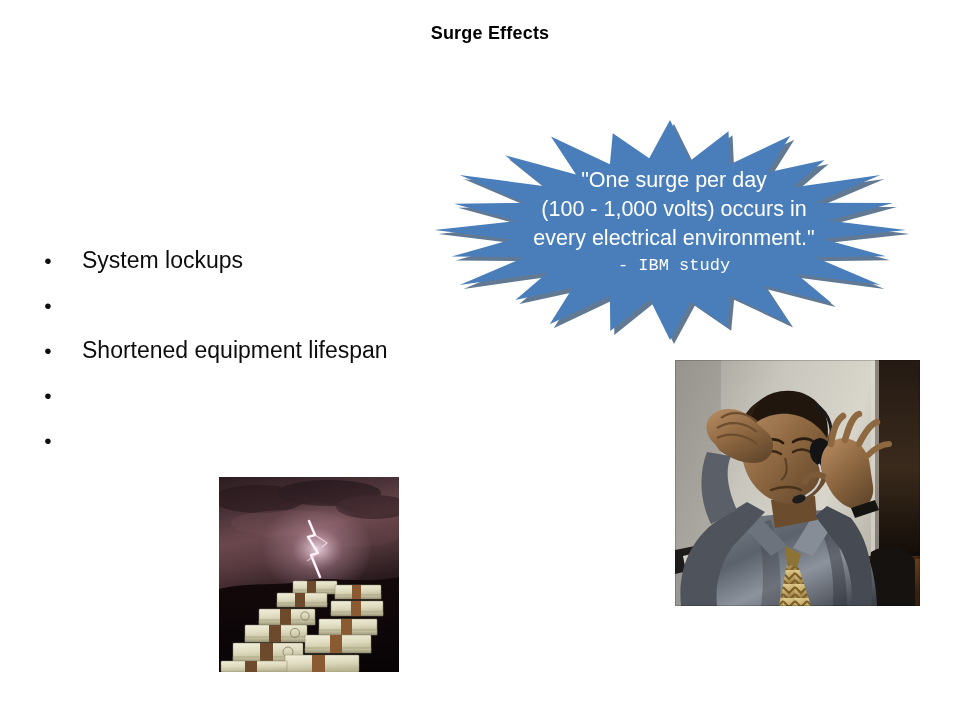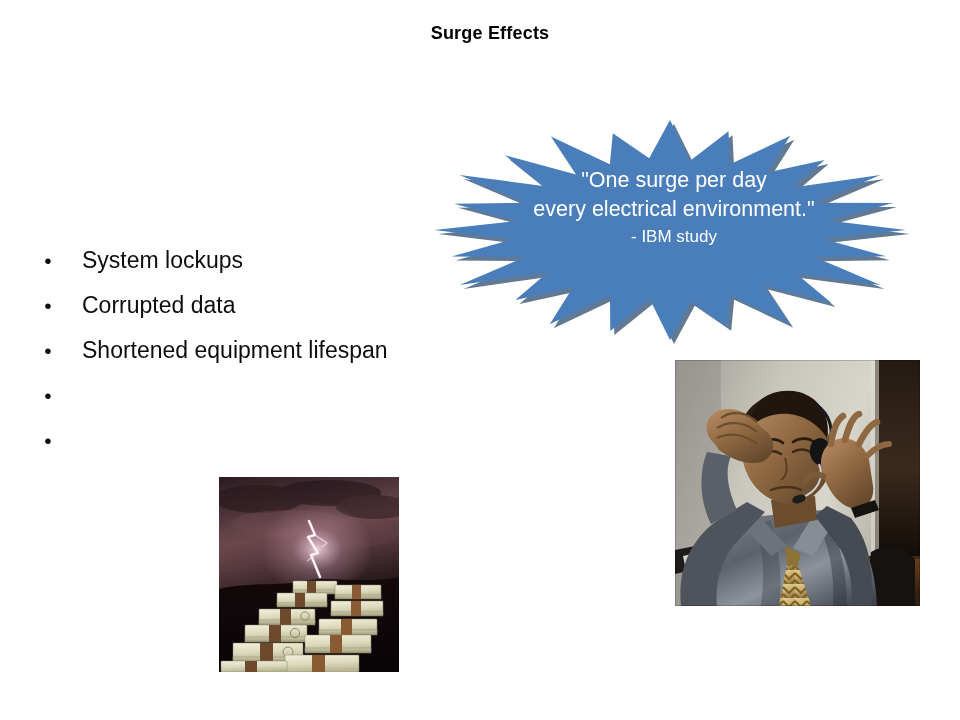--- a/index.html
+++ b/index.html
@@ -89,20 +89,21 @@
   #starburst-text .quote-line {
     font-size: 21.5px;
     line-height: 29px;
     white-space: nowrap;
   }
   #starburst-text .attribution-line {
     font-size: 17px;
     line-height: 24px;
     margin-top: 1px;
     white-space: nowrap;
+    font-family: Liberation Mono, monospace;
   }
 
   
   .photo-frame {
     position: absolute;
     overflow: hidden;
   }
   #money-lightning-photo {
     left: 219px;
     top: 477px;
@@ -126,21 +127,20 @@
 
 <div id="slide-title">Surge Effects</div>
 
 <ul id="bullet-list">
   <li>
     <span class="bullet-dot">•</span>
     <span>System lockups</span>
   </li>
   <li>
     <span class="bullet-dot">•</span>
-    <span>Corrupted data</span>
   </li>
   <li>
     <span class="bullet-dot">•</span>
     <span>Shortened equipment lifespan</span>
   </li>
   <li>
     <span class="bullet-dot">•</span>
   </li>
   <li>
     <span class="bullet-dot">•</span>
@@ -151,20 +151,21 @@
   <svg viewBox="0 0 500 232" preserveAspectRatio="none">
     <defs>
       <filter id="burst-shadow" x="-20%" y="-20%" width="150%" height="150%">
         <feDropShadow dx="4" dy="4" stdDeviation="0.6" flood-color="#44607f" flood-opacity="0.85"></feDropShadow>
       </filter>
     </defs>
     <polygon id="burst-poly" filter="url(#burst-shadow)" points="246.0,2.0 266.2,42.7 304.5,13.2 306.1,46.3 366.3,17.7 343.2,54.6 400.6,42.0 368.5,69.5 456.4,57.0 391.1,84.8 469.0,85.0 404.3,102.6 481.7,112.0 399.1,121.1 461.9,138.2 391.1,139.2 456.4,167.0 372.7,156.0 407.5,185.1 340.0,167.4 365.1,205.4 306.1,177.7 303.2,208.7 266.8,183.7 246.0,222.0 225.8,181.3 186.3,212.9 185.9,177.7 125.7,206.3 148.8,169.4 91.4,182.0 123.5,154.5 35.6,167.0 100.9,139.2 27.7,138.5 87.7,121.4 10.3,112.0 92.9,102.9 30.1,85.8 100.9,84.8 35.6,57.0 119.3,68.0 81.0,37.3 152.0,56.6 126.9,18.6 185.9,46.3 188.8,15.3 225.2,40.3" fill="#4a7ebb"></polygon>
   </svg>
   <div id="starburst-text">
     <div class="quote-line">"One surge per day</div>
+    <div class="quote-line">(100 - 1,000 volts)  occurs in</div>
     <div class="quote-line">every electrical environment."</div>
     <div class="attribution-line">- IBM study</div>
   </div>
 </div>
 
 <div class="photo-frame" id="money-lightning-photo">
   <svg viewBox="0 0 180 195" preserveAspectRatio="none">
     <defs>
       <linearGradient id="stormSky" x1="0" y1="0" x2="0.3" y2="1">
         <stop offset="0%" stop-color="#2b1c20"></stop>

